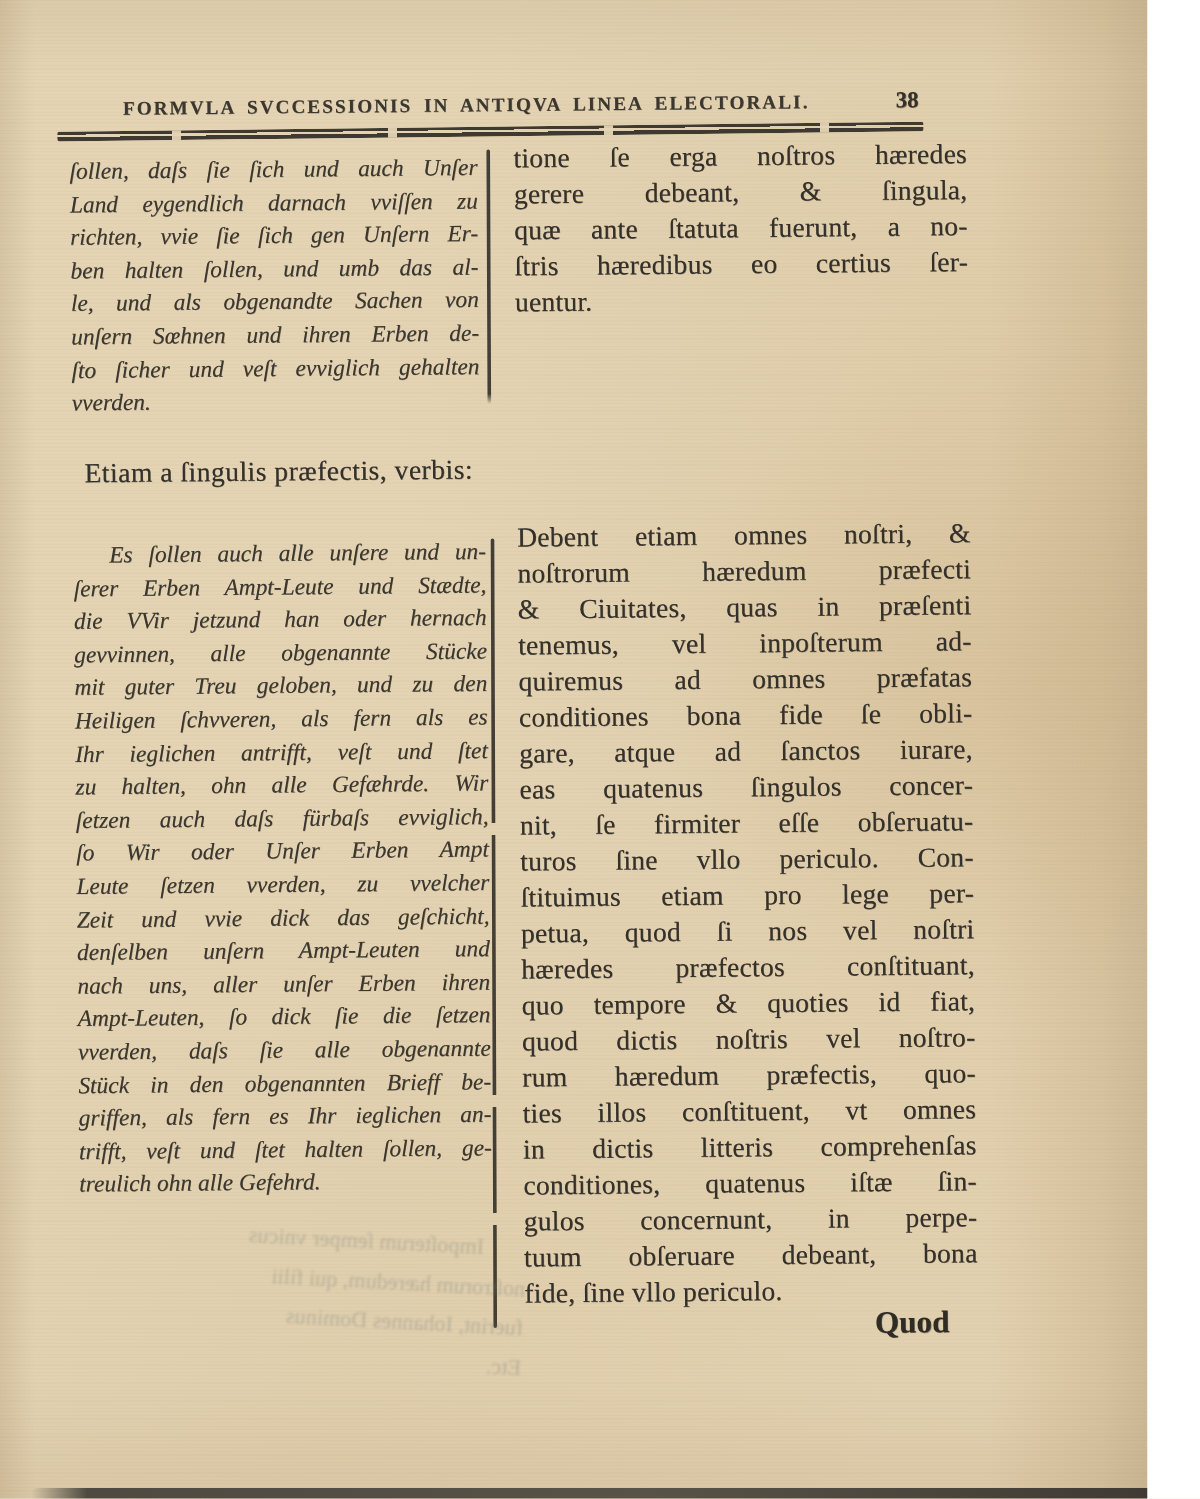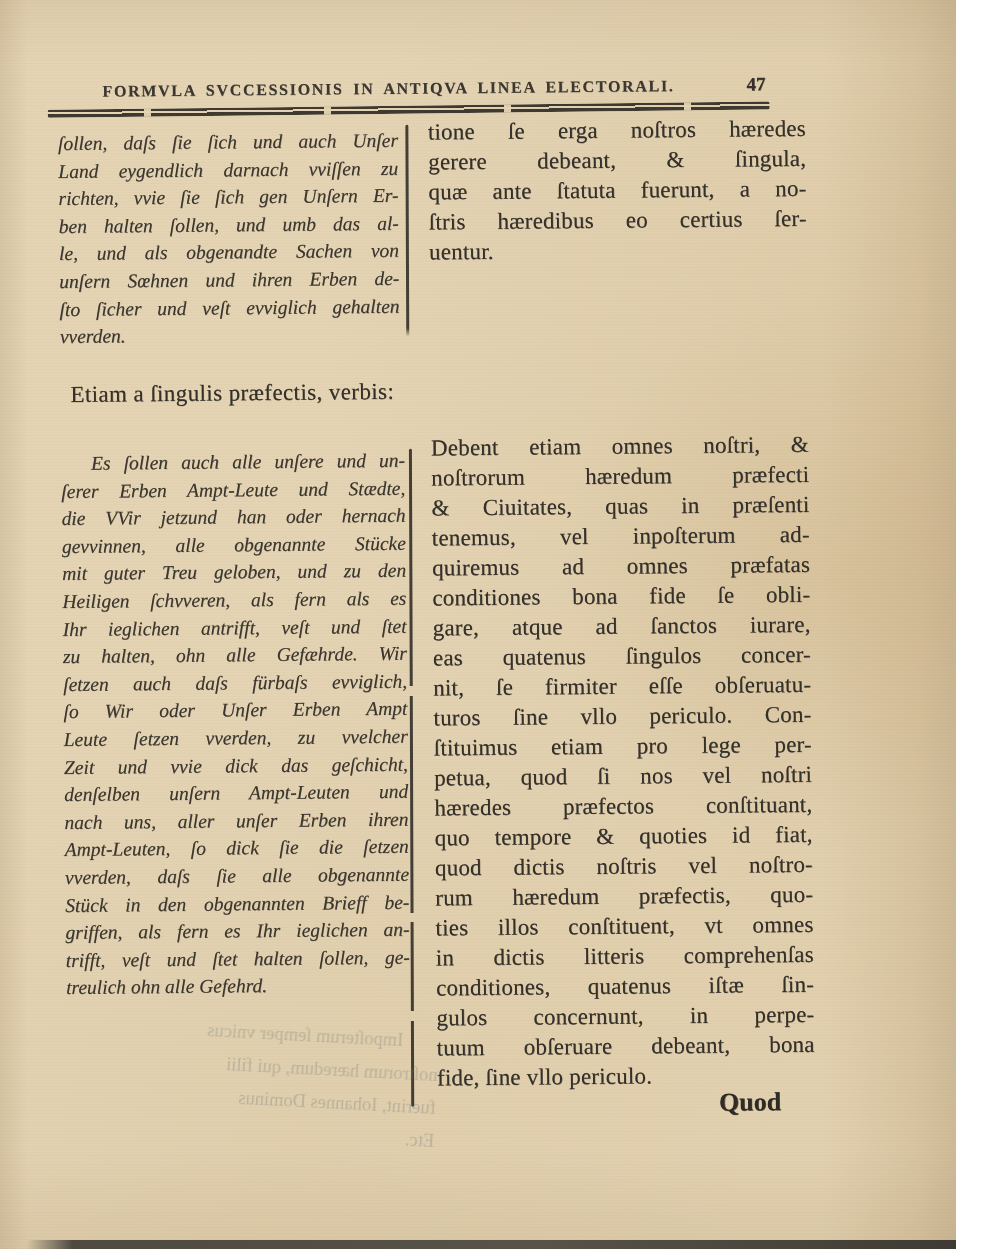--- a/index.html
+++ b/index.html
@@ -81,21 +81,21 @@
     font-size: 23px; letter-spacing: 0.4px; color: #34302a;
     text-shadow: 0.35px 0.35px 0.45px rgba(52,48,42,0.55);
   }
   .lp2 { position: absolute; left: 62px;  top: 446px; width: 344px; }
   .rp2 { position: absolute; left: 432px; top: 433px; width: 378px; }
   .catchword-row {
     position: absolute; left: 432px; top: 1090px; width: 378px;
     text-align: right; padding-right: 0;
   }
   .catchword {
-    display: inline-block; margin-right: 34px;
+    display: inline-block; margin-right: 24px;
     font-size: 26px; font-weight: 700; color: #2f2b25;
     text-shadow: 0.5px 0.5px 0.6px rgba(47,43,37,0.6);
   }
   
   .divider { position: absolute; width: 3px; border-radius: 2px; }
   .divider-1 {
     left: 409px; top: 124px; height: 212px;
     background: linear-gradient(to bottom, #433f36 0 96%, rgba(67,63,54,0) 100%);
     transform: rotate(0.3deg);
   }
@@ -126,21 +126,21 @@
   }
 </style>
 </head>
 <body>
 
 <div class="scan">
   <div class="content">
 
     <div class="header-row">
       <div class="header-title">FORMVLA SVCCESSIONIS IN ANTIQVA LINEA ELECTORALI.</div>
-      <div class="page-number">47</div>
+      <div class="page-number">38</div>
     </div>
     <div class="header-rule"></div>
 
     <div class="lp1 german">
         <div class="line first">ſollen, daſs ſie ſich und auch Unſer</div>
         <div class="line">Land eygendlich darnach vviſſen zu</div>
         <div class="line">richten, vvie ſie ſich gen Unſern Er-</div>
         <div class="line">ben halten ſollen, und umb das al-</div>
         <div class="line">le, und als obgenandte Sachen von</div>
         <div class="line">unſern Sœhnen und ihren Erben de-</div>

